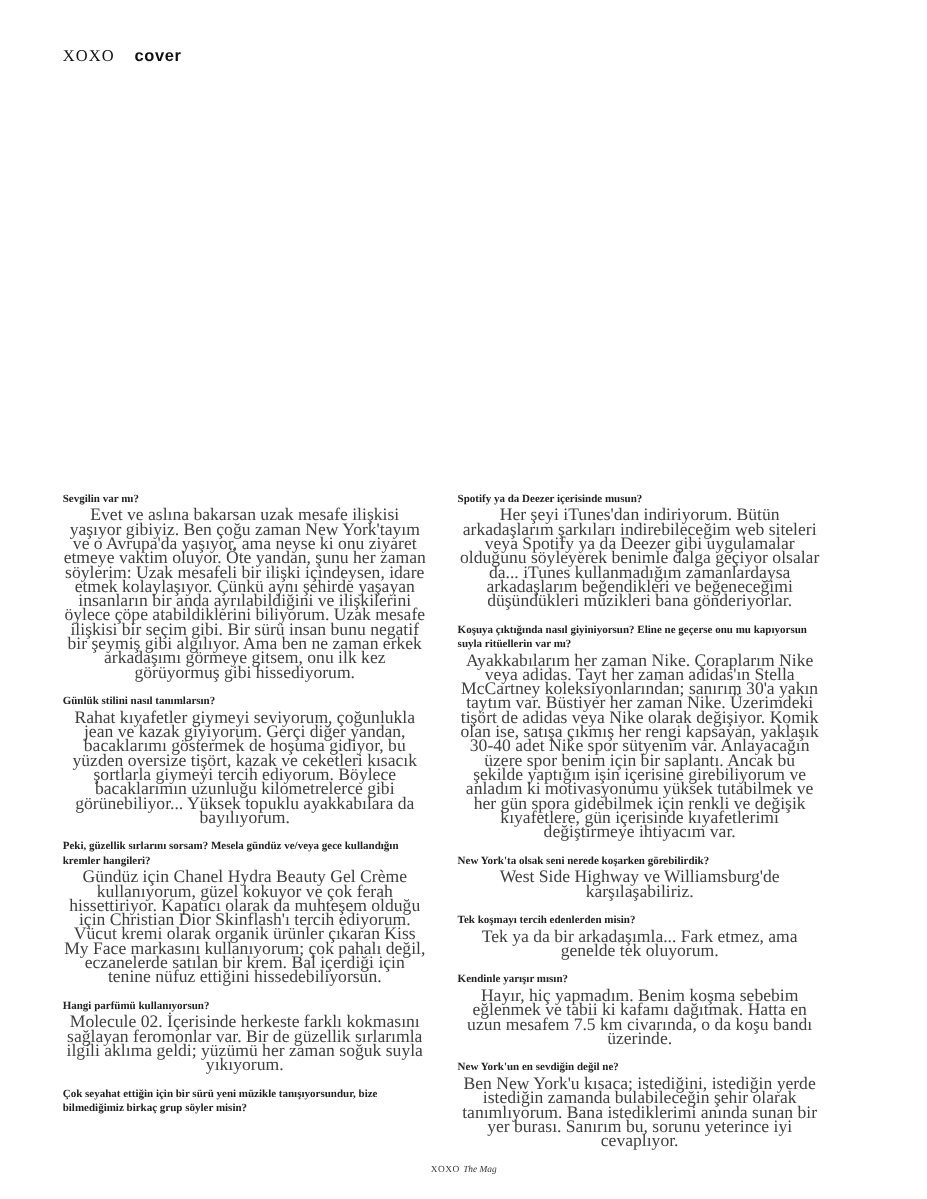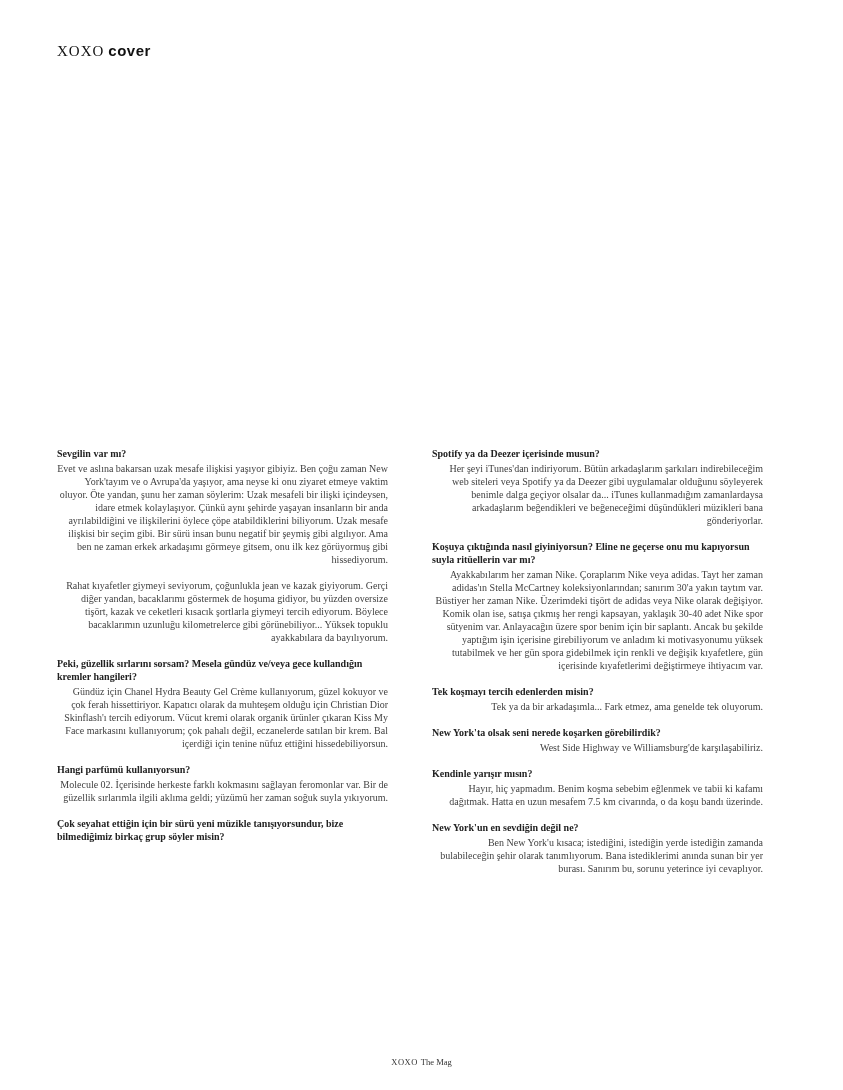--- a/index.html
+++ b/index.html
@@ -25,84 +25,86 @@
     letter-spacing: 0.5px;
   }
   .masthead .brand {
     font-family: "Liberation Serif", serif;
     font-weight: normal;
     letter-spacing: 1px;
   }
   .masthead .section {
     font-family: "Liberation Sans", sans-serif;
     font-weight: bold;
-    margin-left: 4px;
+    margin-left: 18px;
   }
   .columns {
     position: absolute;
     top: 447px;
     left: 57px;
     width: 690px;
     display: flex;
-    gap: 44px;
+    gap: 28px;
   }
   .col {
     width: 331px;
     flex: 0 0 331px;
   }
   .qa {
     margin-bottom: 13px;
   }
   .qa h3 {
     margin: 0 0 2px 0;
     font-size: 10px;
     line-height: 13px;
     font-weight: bold;
     color: #222;
   }
   .qa p {
     margin: 0;
-    font-size: 10px;
+    font-size: 16px;
     line-height: 13px;
     color: #3f3f3f;
-    text-align: right;
+    text-align: center;
   }
   .footer {
     position: absolute;
     top: 1057px;
     left: 0;
     width: 100%;
     text-align: center;
     font-size: 8.5px;
     color: #333;
   }
   .footer .fbrand {
     letter-spacing: 0.5px;
   }
   .footer .ftitle {
+    font-style: italic;
     margin-left: 3px;
   }
 </style>
 </head>
 <body>
 
 <div class="page">
 
   <div class="masthead">
     <span class="brand">XOXO</span><span class="section">cover</span>
   </div>
 
   <div class="columns">
 
     <div class="col">
       <div class="qa">
         <h3>Sevgilin var mı?</h3>
         <p>Evet ve aslına bakarsan uzak mesafe ilişkisi yaşıyor gibiyiz. Ben çoğu zaman New York'tayım ve o Avrupa'da yaşıyor, ama neyse ki onu ziyaret etmeye vaktim oluyor. Öte yandan, şunu her zaman söylerim: Uzak mesafeli bir ilişki içindeysen, idare etmek kolaylaşıyor. Çünkü aynı şehirde yaşayan insanların bir anda ayrılabildiğini ve ilişkilerini öylece çöpe atabildiklerini biliyorum. Uzak mesafe ilişkisi bir seçim gibi. Bir sürü insan bunu negatif bir şeymiş gibi algılıyor. Ama ben ne zaman erkek arkadaşımı görmeye gitsem, onu ilk kez görüyormuş gibi hissediyorum.</p>
       </div>
       <div class="qa">
+        <h3>Günlük stilini nasıl tanımlarsın?</h3>
         <p>Rahat kıyafetler giymeyi seviyorum, çoğunlukla jean ve kazak giyiyorum. Gerçi diğer yandan, bacaklarımı göstermek de hoşuma gidiyor, bu yüzden oversize tişört, kazak ve ceketleri kısacık şortlarla giymeyi tercih ediyorum. Böylece bacaklarımın uzunluğu kilometrelerce gibi görünebiliyor... Yüksek topuklu ayakkabılara da bayılıyorum.</p>
       </div>
       <div class="qa">
         <h3>Peki, güzellik sırlarını sorsam? Mesela gündüz ve/veya gece kullandığın kremler hangileri?</h3>
         <p>Gündüz için Chanel Hydra Beauty Gel Crème kullanıyorum, güzel kokuyor ve çok ferah hissettiriyor. Kapatıcı olarak da muhteşem olduğu için Christian Dior Skinflash'ı tercih ediyorum. Vücut kremi olarak organik ürünler çıkaran Kiss My Face markasını kullanıyorum; çok pahalı değil, eczanelerde satılan bir krem. Bal içerdiği için tenine nüfuz ettiğini hissedebiliyorsun.</p>
       </div>
       <div class="qa">
         <h3>Hangi parfümü kullanıyorsun?</h3>
         <p>Molecule 02. İçerisinde herkeste farklı kokmasını sağlayan feromonlar var. Bir de güzellik sırlarımla ilgili aklıma geldi; yüzümü her zaman soğuk suyla yıkıyorum.</p>
       </div>
@@ -114,26 +116,26 @@
     <div class="col">
       <div class="qa">
         <h3>Spotify ya da Deezer içerisinde musun?</h3>
         <p>Her şeyi iTunes'dan indiriyorum. Bütün arkadaşlarım şarkıları indirebileceğim web siteleri veya Spotify ya da Deezer gibi uygulamalar olduğunu söyleyerek benimle dalga geçiyor olsalar da... iTunes kullanmadığım zamanlardaysa arkadaşlarım beğendikleri ve beğeneceğimi düşündükleri müzikleri bana gönderiyorlar.</p>
       </div>
       <div class="qa">
         <h3>Koşuya çıktığında nasıl giyiniyorsun? Eline ne geçerse onu mu kapıyorsun suyla ritüellerin var mı?</h3>
         <p>Ayakkabılarım her zaman Nike. Çoraplarım Nike veya adidas. Tayt her zaman adidas'ın Stella McCartney koleksiyonlarından; sanırım 30'a yakın taytım var. Büstiyer her zaman Nike. Üzerimdeki tişört de adidas veya Nike olarak değişiyor. Komik olan ise, satışa çıkmış her rengi kapsayan, yaklaşık 30-40 adet Nike spor sütyenim var. Anlayacağın üzere spor benim için bir saplantı. Ancak bu şekilde yaptığım işin içerisine girebiliyorum ve anladım ki motivasyonumu yüksek tutabilmek ve her gün spora gidebilmek için renkli ve değişik kıyafetlere, gün içerisinde kıyafetlerimi değiştirmeye ihtiyacım var.</p>
       </div>
       <div class="qa">
+        <h3>New York'ta olsak seni nerede koşarken görebilirdik?</h3>
+        <p>West Side Highway ve Williamsburg'de karşılaşabiliriz.</p>
+      </div>
+      <div class="qa">
         <h3>Tek koşmayı tercih edenlerden misin?</h3>
         <p>Tek ya da bir arkadaşımla... Fark etmez, ama genelde tek oluyorum.</p>
-      </div>
-      <div class="qa">
-        <h3>New York'ta olsak seni nerede koşarken görebilirdik?</h3>
-        <p>West Side Highway ve Williamsburg'de karşılaşabiliriz.</p>
       </div>
       <div class="qa">
         <h3>Kendinle yarışır mısın?</h3>
         <p>Hayır, hiç yapmadım. Benim koşma sebebim eğlenmek ve tabii ki kafamı dağıtmak. Hatta en uzun mesafem 7.5 km civarında, o da koşu bandı üzerinde.</p>
       </div>
       <div class="qa">
         <h3>New York'un en sevdiğin değil ne?</h3>
         <p>Ben New York'u kısaca; istediğini, istediğin yerde istediğin zamanda bulabileceğin şehir olarak tanımlıyorum. Bana istediklerimi anında sunan bir yer burası. Sanırım bu, sorunu yeterince iyi cevaplıyor.</p>
       </div>
     </div>

